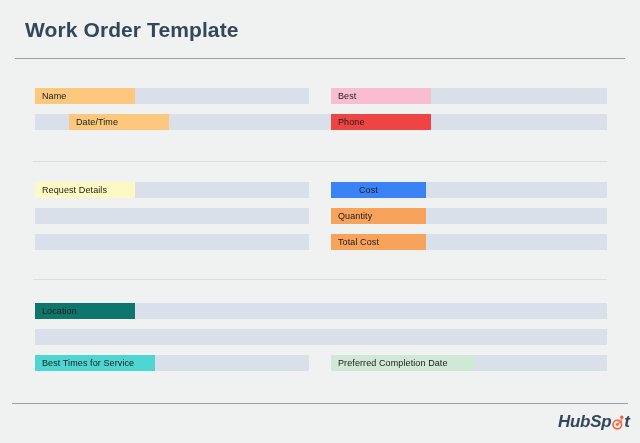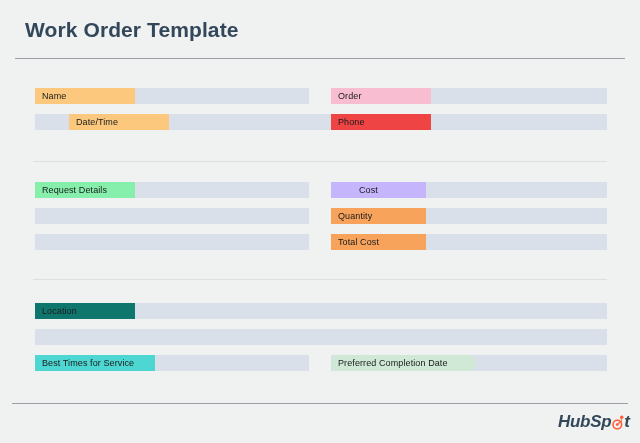--- a/index.html
+++ b/index.html
@@ -134,44 +134,44 @@
     <div class="tag tag-w100" style="background:#fbc87d;">Name</div>
     <div class="blank"></div>
   </div>
 
   <div class="field col-left" style="top:114px;padding-left:34px;">
     <div class="tag tag-w100" style="background:#fbc87d;">Date/Time</div>
     <div class="blank"></div>
   </div>
 
   <div class="field col-right" style="top:88px;">
-    <div class="tag tag-w100" style="background:#f9bdd2;">Order</div>
+    <div class="tag tag-w100" style="background:#f9bdd2;">Best</div>
     <div class="blank"></div>
   </div>
 
   <div class="field col-right" style="top:114px;">
     <div class="tag tag-w100" style="background:#ef4444;">Phone</div>
     <div class="blank"></div>
   </div>
 
   <div class="rule r1"></div>
 
   <div class="field col-left" style="top:182px;">
-    <div class="tag tag-w100" style="background:#86efac;">Request Details</div>
+    <div class="tag tag-w100" style="background:#fef9c3;">Request Details</div>
     <div class="blank"></div>
   </div>
   <div class="field col-left" style="top:208px;">
     <div class="blank"></div>
   </div>
   <div class="field col-left" style="top:234px;">
     <div class="blank"></div>
   </div>
 
   <div class="field col-right" style="top:182px;">
-    <div class="tag tag-w95" style="background:#c4b5fd;padding-left:28px;">Cost</div>
+    <div class="tag tag-w95" style="background:#3b82f6;padding-left:28px;">Cost</div>
     <div class="blank"></div>
   </div>
   <div class="field col-right" style="top:208px;">
     <div class="tag tag-w95" style="background:#f7a35c;">Quantity</div>
     <div class="blank"></div>
   </div>
   <div class="field col-right" style="top:234px;">
     <div class="tag tag-w95" style="background:#f7a35c;">Total Cost</div>
     <div class="blank"></div>
   </div>

